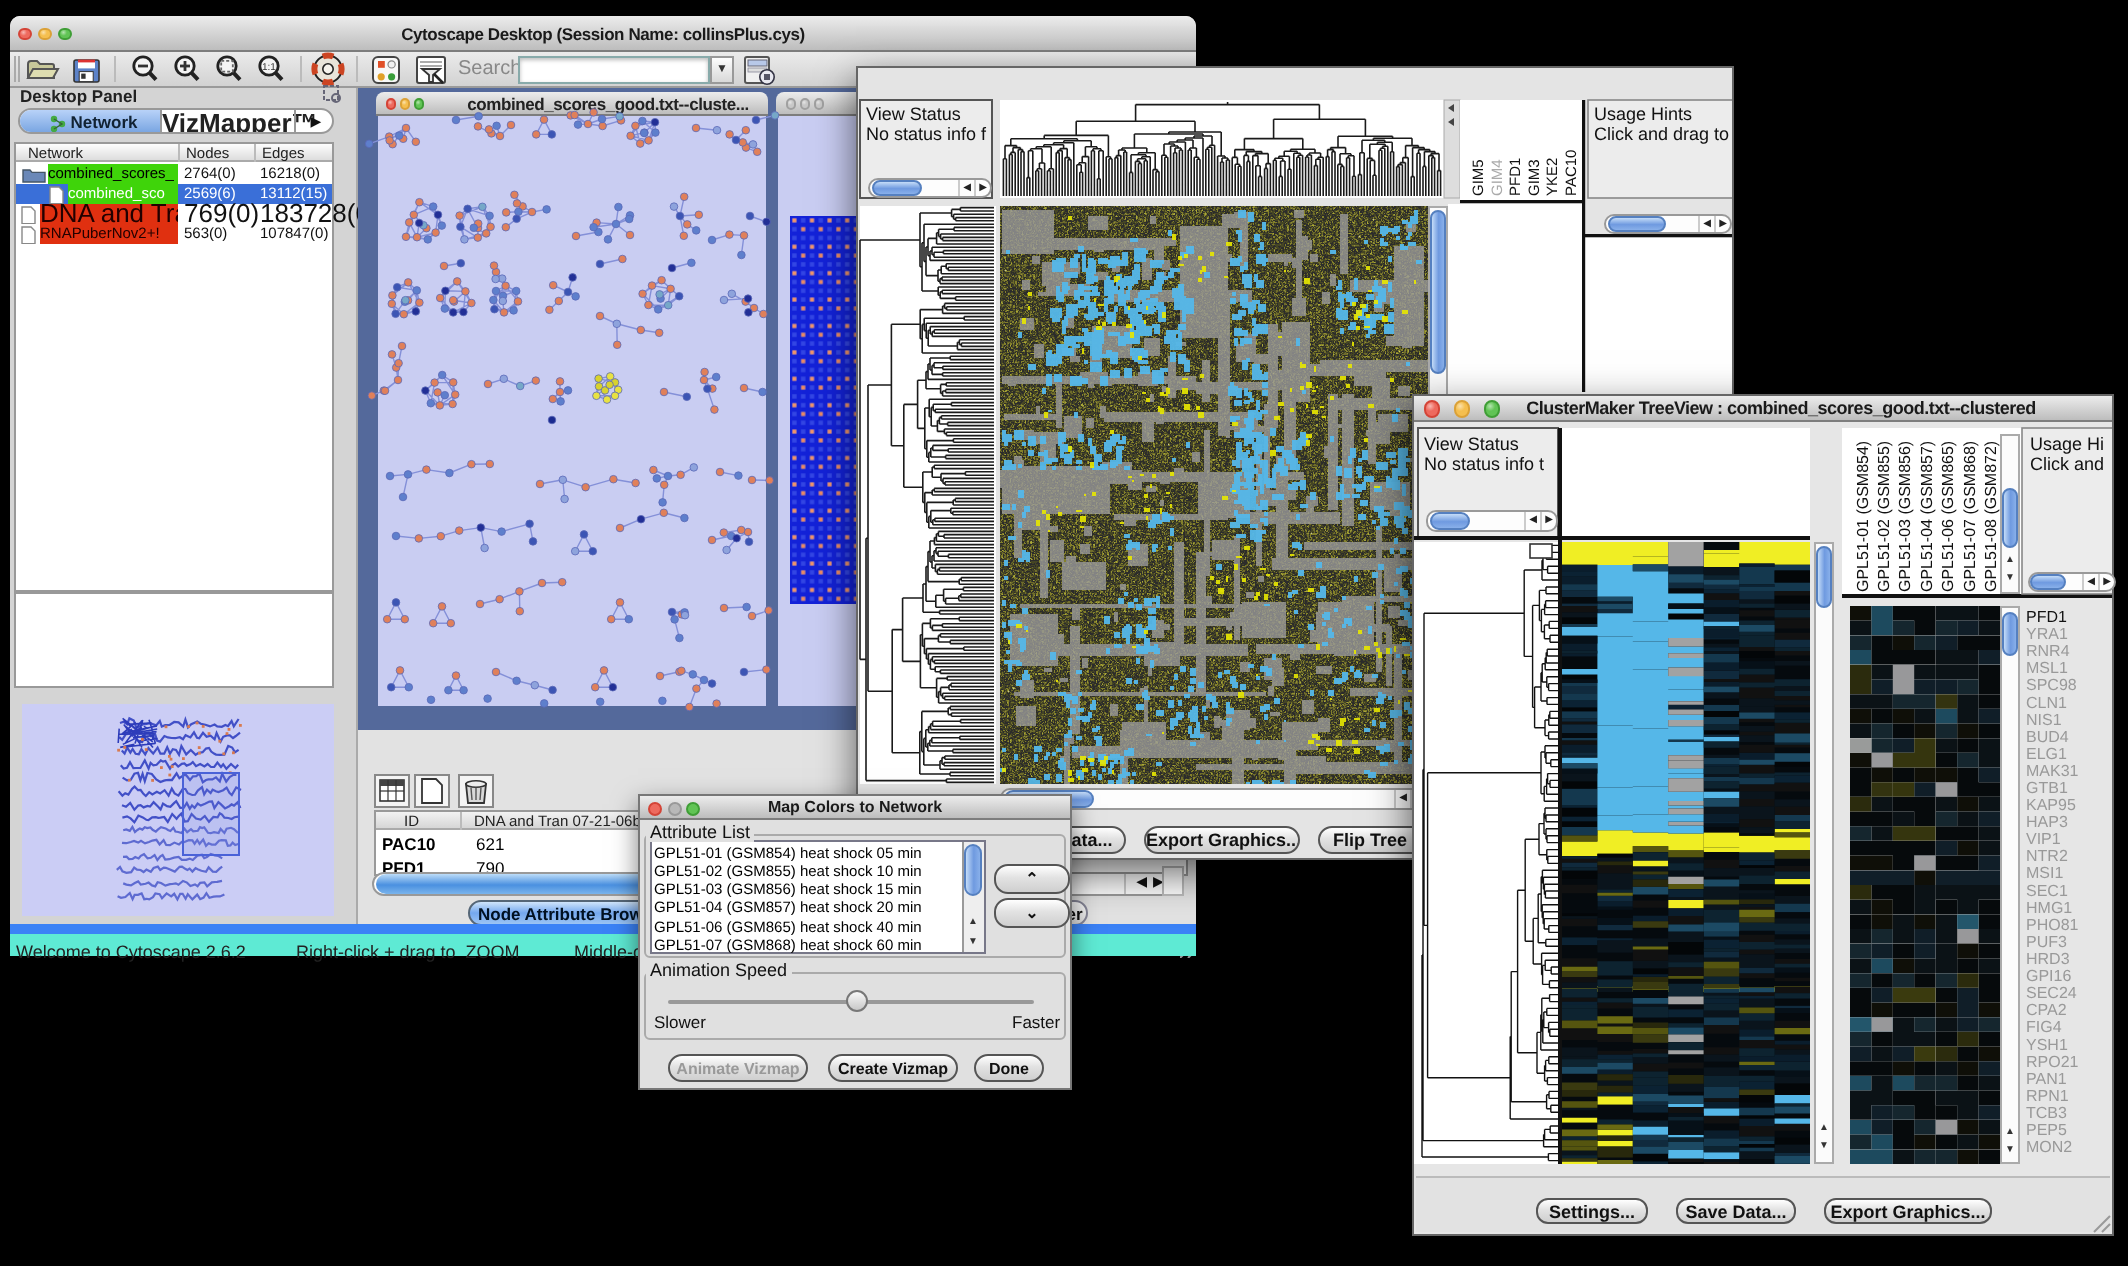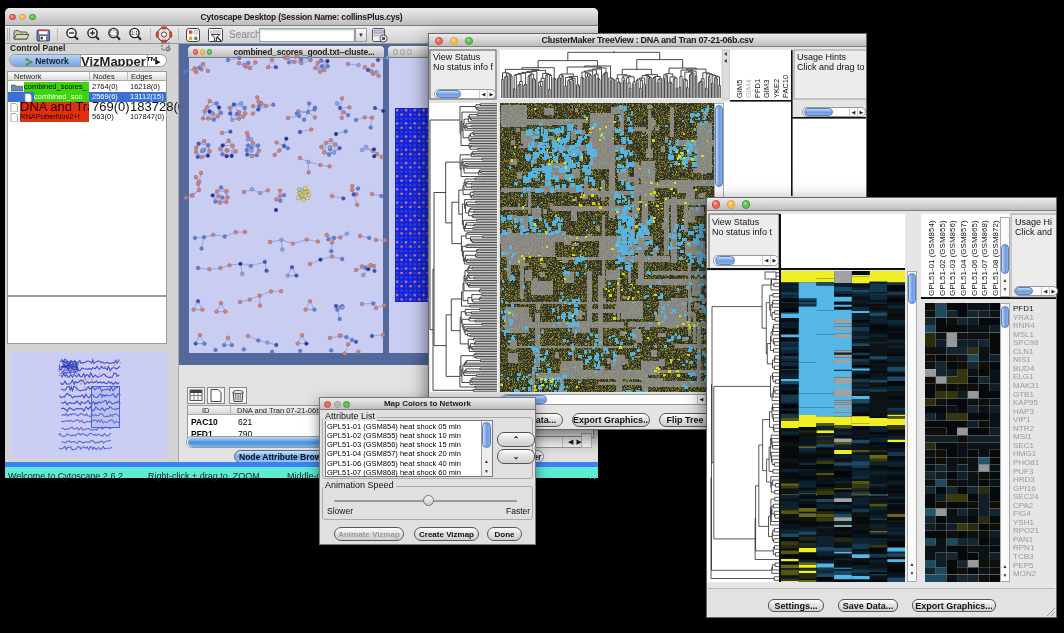--- a/index.html
+++ b/index.html
@@ -62,21 +62,21 @@
           <line x1="9" y1="9" x2="13.5" y2="13.5" stroke="#222" stroke-width="1.3"></line>
         </g>
       </svg><span class="abs" style="left:224px;top:3px;font-size:10px;color:#888">Search:</span><span class="abs" style="left:254px;top:1.5px;width:96px;height:14px;background:#fff;border:1px solid #8aa;box-shadow:inset 0 1px 2px #bbb"></span><span class="abs" style="left:350px;top:1.5px;width:12px;height:14px;background:linear-gradient(#fdfdfd,#d8d8d8);border:1px solid #999;font-size:6px;text-align:center;line-height:13px;color:#333">▼</span><g></g><svg class="abs" style="left:367px;top:2px" width="16" height="15" viewBox="0 0 16 15">
         <rect x="0.5" y="0.5" width="12" height="13" rx="1" fill="#f0f0f0" stroke="#555"></rect>
         <rect x="2" y="2" width="9.5" height="3" fill="#b8c8e8" stroke="#667" stroke-width="0.5"></rect>
         <rect x="2" y="6" width="9.5" height="2" fill="#ddd" stroke="#889" stroke-width="0.4"></rect>
         <circle cx="11.5" cy="10.5" r="3.6" fill="#e8e8f0" stroke="#334" stroke-width="0.8"></circle>
         <rect x="10" y="9" width="3" height="3" fill="#556"></rect>
       </svg></div>
     <div class="abs" style="left:0;top:36px;width:174px;height:418px;background:#d4d4d4;border-right:1px solid #aaa">
-      <div class="abs" style="left:5px;top:-1px;font-size:8.5px;font-weight:bold;color:#222">Control Panel</div>
+      <div class="abs" style="left:5px;top:-1px;font-size:8.5px;font-weight:bold;color:#222">Desktop Panel</div>
       <svg class="abs" style="left:156px;top:-2px" width="10" height="10">
         <rect x="1" y="1" width="7" height="7" fill="none" stroke="#667" stroke-width="1" stroke-dasharray="2 1"></rect>
         <circle cx="7" cy="7" r="2" fill="none" stroke="#667" stroke-width="1"></circle>
       </svg>
       <div class="abs" style="left:4px;top:10px;width:158px;height:13px;background:#fff;border:1px solid #999;border-radius:7px;overflow:hidden">
         <div class="abs" style="left:0;top:0;width:71px;height:13px;background:linear-gradient(#b8d2f8,#6f9ede);border-right:1px solid #999;text-align:center;font-size:8.5px;font-weight:bold;color:#123;line-height:13px;padding-left:14px">Network</div>
         <svg class="abs" style="left:14px;top:2px" width="10" height="10">
           <circle cx="3" cy="2.5" r="1.6" fill="#4a4"></circle>
           <circle cx="3" cy="7.5" r="1.6" fill="#4a4"></circle>
           <circle cx="7" cy="5" r="1.6" fill="#4a4"></circle>
@@ -587,26 +587,20 @@
       <pattern id="bg2" width="4.4" height="4.4" patternUnits="userSpaceOnUse">
         <rect width="4.4" height="4.4" fill="#1322d8"></rect>
         <rect x="1.1" y="1.1" width="2.2" height="2.2" fill="#3346e4"></rect>
       </pattern>
       <pattern id="bg3" width="8.8" height="13.2" patternUnits="userSpaceOnUse">
         <rect x="1.2" y="1.2" width="2" height="2" fill="#f0946a"></rect>
         <rect x="5.6" y="5.6" width="2" height="2" fill="#ea8a64"></rect>
       </pattern>
     </defs>
   </svg><div class="win" style="left:428px;top:33px;width:439px;height:397px;background:#e4e4e4;box-shadow:0 7px 18px rgba(0,0,0,0.6);border:1px solid #666">
-    <div class="abs tb" style="left:0;top:0;width:437px;height:13px">
-      <span style="position:absolute;left:5.5px;top:2.5px;width:8.0px;height:8.0px;border-radius:50%;background:radial-gradient(circle at 35% 30%, #fff8 0%, transparent 40%), #ee6a5e;border:0.5px solid #d44437"></span>
-      <span style="position:absolute;left:20.5px;top:2.5px;width:8.0px;height:8.0px;border-radius:50%;background:radial-gradient(circle at 35% 30%, #fff8 0%, transparent 40%), #f5bf4f;border:0.5px solid #dba137"></span>
-      <span style="position:absolute;left:35.5px;top:2.5px;width:8.0px;height:8.0px;border-radius:50%;background:radial-gradient(circle at 35% 30%, #fff8 0%, transparent 40%), #61c455;border:0.5px solid #3f9e36"></span>
-      <div class="abs" style="left:0;top:1px;width:437px;text-align:center;font-size:9px;letter-spacing:-0.3px;font-weight:bold;color:#1a1a1a">ClusterMaker TreeView : DNA and Tran 07-21-06b.csv</div>
-    </div>
     <svg class="abs" style="left:0;top:13px" width="437" height="384" viewBox="428 46 437 384">
       <defs>
         <clipPath id="hmclip">
           <rect x="499" y="102" width="214" height="289"></rect>
         </clipPath>
         <filter id="spk" x="0" y="0" width="100%" height="100%">
           <feTurbulence type="fractalNoise" baseFrequency="0.7" numOctaves="2" seed="9"></feTurbulence>
           <feColorMatrix type="matrix" values="1 0 0 0 0 1 0 0 0 0 1 0 0 0 0 0 0 0 0 1"></feColorMatrix>
           <feComponentTransfer>
             <feFuncR type="discrete" tableValues="0.55 0.45 0.26 0.03 0.07 0.18 0.32 0.80"></feFuncR>
@@ -736,20 +730,21 @@
     <div class="abs" style="left:7px;top:108px;font-size:8.5px;color:#111">Slower</div>
     <div class="abs" style="left:186px;top:108px;font-size:8.5px;color:#111">Faster</div>
     <div style="position:absolute;left:14.0px;top:129.0px;width:70.0px;height:14.0px;border-radius:7px;background:linear-gradient(#ffffff,#e2e2e2 45%,#cfcfcf);border:1px solid #555;color:#999;font-size:8px;font-weight:bold;line-height:13.0px;text-align:center;box-sizing:border-box;white-space:nowrap;overflow:hidden">Animate Vizmap</div>
     <div style="position:absolute;left:94.0px;top:129.0px;width:65.0px;height:14.0px;border-radius:7px;background:linear-gradient(#ffffff,#e2e2e2 45%,#cfcfcf);border:1px solid #555;color:#111;font-size:8px;font-weight:bold;line-height:13.0px;text-align:center;box-sizing:border-box;white-space:nowrap;overflow:hidden">Create Vizmap</div>
     <div style="position:absolute;left:167.0px;top:129.0px;width:35.0px;height:14.0px;border-radius:7px;background:linear-gradient(#ffffff,#e2e2e2 45%,#cfcfcf);border:1px solid #555;color:#111;font-size:8px;font-weight:bold;line-height:13.0px;text-align:center;box-sizing:border-box;white-space:nowrap;overflow:hidden">Done</div>
   </div><div class="win" style="left:706px;top:197px;width:351px;height:421px;background:#e6e6e6;box-shadow:0 8px 20px rgba(0,0,0,0.65);border:1px solid #666">
     <div class="abs tb" style="left:0;top:0;width:349px;height:13px">
       <span style="position:absolute;left:4.7px;top:2.2px;width:8.6px;height:8.6px;border-radius:50%;background:radial-gradient(circle at 35% 30%, #fff8 0%, transparent 40%), #ee6a5e;border:0.5px solid #d44437"></span>
       <span style="position:absolute;left:19.7px;top:2.2px;width:8.6px;height:8.6px;border-radius:50%;background:radial-gradient(circle at 35% 30%, #fff8 0%, transparent 40%), #f5bf4f;border:0.5px solid #dba137"></span>
       <span style="position:absolute;left:34.7px;top:2.2px;width:8.6px;height:8.6px;border-radius:50%;background:radial-gradient(circle at 35% 30%, #fff8 0%, transparent 40%), #61c455;border:0.5px solid #3f9e36"></span>
+      <div class="abs" style="left:18px;top:1px;width:331px;text-align:center;font-size:9px;letter-spacing:-0.25px;font-weight:bold;color:#1a1a1a;white-space:nowrap">ClusterMaker TreeView : combined_scores_good.txt--clustered</div>
     </div>
     <svg class="abs" style="left:0;top:13px" width="349" height="406" viewBox="706 210 349 406">
       <rect x="708" y="213" width="70" height="55" fill="#ececec" stroke="#555" stroke-width="1"></rect>
       <text x="711" y="224" font-size="9" fill="#111">View Status</text>
       <text x="711" y="234" font-size="9" fill="#111">No status info t</text>
       <rect x="778" y="213" width="2" height="368" fill="#111"></rect>
       <rect x="780" y="213" width="124" height="54" fill="#fff"></rect>
       <rect x="706" y="267" width="198" height="2" fill="#111"></rect>
       <rect x="706" y="270" width="72" height="311" fill="#fff"></rect>
       <path d="M778.0 275.2L772.1 275.2M778.0 278.6L772.1 278.6M772.1 275.2L772.1 278.6M778.0 271.7L771.6 271.7M772.1 276.9L771.6 276.9M771.6 271.7L771.6 276.9M778.0 282.1L772.8 282.1M778.0 285.6L772.8 285.6M772.8 282.1L772.8 285.6M771.6 274.3L770.5 274.3M772.8 283.8L770.5 283.8M770.5 274.3L770.5 283.8M770.5 279.1L770.0 279.1M778.0 289.0L770.0 289.0M770.0 279.1L770.0 289.0M778.0 292.5L772.0 292.5M778.0 295.9L772.0 295.9M772.0 292.5L772.0 295.9M778.0 299.4L771.8 299.4M778.0 302.8L771.8 302.8M771.8 299.4L771.8 302.8M771.8 301.1L771.3 301.1M778.0 306.3L771.3 306.3M771.3 301.1L771.3 306.3M778.0 309.7L773.6 309.7M778.0 313.2L773.6 313.2M773.6 309.7L773.6 313.2M778.0 316.6L774.0 316.6M778.0 320.1L774.0 320.1M774.0 316.6L774.0 320.1M773.6 311.5L771.2 311.5M774.0 318.4L771.2 318.4M771.2 311.5L771.2 318.4M771.3 303.7L769.7 303.7M771.2 314.9L769.7 314.9M769.7 303.7L769.7 314.9M772.0 294.2L768.7 294.2M769.7 309.3L768.7 309.3M768.7 294.2L768.7 309.3M778.0 323.6L772.6 323.6M778.0 327.0L772.6 327.0M772.6 323.6L772.6 327.0M772.6 325.3L772.1 325.3M778.0 330.5L772.1 330.5M772.1 325.3L772.1 330.5M772.1 327.9L771.6 327.9M778.0 333.9L771.6 333.9M771.6 327.9L771.6 333.9M778.0 340.8L773.3 340.8M778.0 344.3L773.3 344.3M773.3 340.8L773.3 344.3M778.0 337.4L772.4 337.4M773.3 342.6L772.4 342.6M772.4 337.4L772.4 342.6M771.6 330.9L770.1 330.9M772.4 340.0L770.1 340.0M770.1 330.9L770.1 340.0M778.0 347.8L772.5 347.8M778.0 351.2L772.5 351.2M772.5 347.8L772.5 351.2M770.1 335.4L769.5 335.4M772.5 349.5L769.5 349.5M769.5 335.4L769.5 349.5M778.0 354.7L773.9 354.7M778.0 358.1L773.9 358.1M773.9 354.7L773.9 358.1M773.9 356.4L773.4 356.4M778.0 361.6L773.4 361.6M773.4 356.4L773.4 361.6M778.0 365.0L773.3 365.0M778.0 368.5L773.3 368.5M773.3 365.0L773.3 368.5M773.4 359.0L771.5 359.0M773.3 366.8L771.5 366.8M771.5 359.0L771.5 366.8M769.5 342.5L766.3 342.5M771.5 362.9L766.3 362.9M766.3 342.5L766.3 362.9M768.7 301.7L765.3 301.7M766.3 352.7L765.3 352.7M765.3 301.7L765.3 352.7M770.0 284.0L761.1 284.0M765.3 327.2L761.1 327.2M761.1 284.0L761.1 327.2M778.0 378.9L774.4 378.9M778.0 382.3L774.4 382.3M774.4 378.9L774.4 382.3M778.0 375.4L772.0 375.4M774.4 380.6L772.0 380.6M772.0 375.4L772.0 380.6M778.0 371.9L771.5 371.9M772.0 378.0L771.5 378.0M771.5 371.9L771.5 378.0M778.0 389.2L774.0 389.2M778.0 392.7L774.0 392.7M774.0 389.2L774.0 392.7M778.0 385.8L772.8 385.8M774.0 390.9L772.8 390.9M772.8 385.8L772.8 390.9M772.8 388.4L772.3 388.4M778.0 396.1L772.3 396.1M772.3 388.4L772.3 396.1M772.3 392.2L771.1 392.2M778.0 399.6L771.1 399.6M771.1 392.2L771.1 399.6M771.5 375.0L769.5 375.0M771.1 395.9L769.5 395.9M769.5 375.0L769.5 395.9M778.0 406.5L772.0 406.5M778.0 409.9L772.0 409.9M772.0 406.5L772.0 409.9M778.0 403.0L771.5 403.0M772.0 408.2L771.5 408.2M771.5 403.0L771.5 408.2M778.0 416.9L772.5 416.9M778.0 420.3L772.5 420.3M772.5 416.9L772.5 420.3M778.0 413.4L772.0 413.4M772.5 418.6L772.0 418.6M772.0 413.4L772.0 418.6M771.5 405.6L771.0 405.6M772.0 416.0L771.0 416.0M771.0 405.6L771.0 416.0M778.0 427.2L772.9 427.2M778.0 430.7L772.9 430.7M772.9 427.2L772.9 430.7M778.0 423.8L772.4 423.8M772.9 429.0L772.4 429.0M772.4 423.8L772.4 429.0M771.0 410.8L768.5 410.8M772.4 426.4L768.5 426.4M768.5 410.8L768.5 426.4M778.0 444.5L771.7 444.5M778.0 448.0L771.7 448.0M771.7 444.5L771.7 448.0M778.0 441.1L771.2 441.1M771.7 446.2L771.2 446.2M771.2 441.1L771.2 446.2M778.0 437.6L770.7 437.6M771.2 443.6L770.7 443.6M770.7 437.6L770.7 443.6M778.0 434.1L770.2 434.1M770.7 440.6L770.2 440.6M770.2 434.1L770.2 440.6M778.0 461.8L773.4 461.8M778.0 465.2L773.4 465.2M773.4 461.8L773.4 465.2M778.0 458.3L771.1 458.3M773.4 463.5L771.1 463.5M771.1 458.3L771.1 463.5M778.0 454.9L770.6 454.9M771.1 460.9L770.6 460.9M770.6 454.9L770.6 460.9M778.0 451.4L770.1 451.4M770.6 457.9L770.1 457.9M770.1 451.4L770.1 457.9M770.2 437.4L769.6 437.4M770.1 454.7L769.6 454.7M769.6 437.4L769.6 454.7M778.0 468.7L771.9 468.7M778.0 472.1L771.9 472.1M771.9 468.7L771.9 472.1M769.6 446.0L768.1 446.0M771.9 470.4L768.1 470.4M768.1 446.0L768.1 470.4M778.0 482.5L774.6 482.5M778.0 486.0L774.6 486.0M774.6 482.5L774.6 486.0M778.0 479.1L771.6 479.1M774.6 484.2L771.6 484.2M771.6 479.1L771.6 484.2M778.0 489.4L773.7 489.4M778.0 492.9L773.7 492.9M773.7 489.4L773.7 492.9M771.6 481.7L770.3 481.7M773.7 491.2L770.3 491.2M770.3 481.7L770.3 491.2M778.0 475.6L769.8 475.6M770.3 486.4L769.8 486.4M769.8 475.6L769.8 486.4M768.1 458.2L765.6 458.2M769.8 481.0L765.6 481.0M765.6 458.2L765.6 481.0M768.5 418.6L761.6 418.6M765.6 469.6L761.6 469.6M761.6 418.6L761.6 469.6M778.0 496.3L773.8 496.3M778.0 499.8L773.8 499.8M773.8 496.3L773.8 499.8M778.0 503.2L772.4 503.2M778.0 506.7L772.4 506.7M772.4 503.2L772.4 506.7M778.0 513.6L773.9 513.6M778.0 517.1L773.9 517.1M773.9 513.6L773.9 517.1M778.0 510.2L773.3 510.2M773.9 515.3L773.3 515.3M773.3 510.2L773.3 515.3M772.4 505.0L770.9 505.0M773.3 512.8L770.9 512.8M770.9 505.0L770.9 512.8M770.9 508.9L770.4 508.9M778.0 520.5L770.4 520.5M770.4 508.9L770.4 520.5M773.8 498.1L769.9 498.1M770.4 514.7L769.9 514.7M769.9 498.1L769.9 514.7M769.9 506.4L769.4 506.4M778.0 524.0L769.4 524.0M769.4 506.4L769.4 524.0M778.0 527.4L773.4 527.4M778.0 530.9L773.4 530.9M773.4 527.4L773.4 530.9M773.4 529.2L771.8 529.2M778.0 534.4L771.8 534.4M771.8 529.2L771.8 534.4M778.0 537.8L772.7 537.8M778.0 541.3L772.7 541.3M772.7 537.8L772.7 541.3M771.8 531.8L771.3 531.8M772.7 539.5L771.3 539.5M771.3 531.8L771.3 539.5M769.4 515.2L767.5 515.2M771.3 535.6L767.5 535.6M767.5 515.2L767.5 535.6M761.6 444.1L757.8 444.1M767.5 525.4L757.8 525.4M757.8 444.1L757.8 525.4M778.0 544.7L773.5 544.7M778.0 548.2L773.5 548.2M773.5 544.7L773.5 548.2M778.0 551.6L774.4 551.6M778.0 555.1L774.4 555.1M774.4 551.6L774.4 555.1M773.5 546.4L772.3 546.4M774.4 553.4L772.3 553.4M772.3 546.4L772.3 553.4M757.8 484.8L754.6 484.8M772.3 549.9L754.6 549.9M754.6 484.8L754.6 549.9M754.6 517.3L754.1 517.3M778.0 558.5L754.1 558.5M754.1 517.3L754.1 558.5M769.5 385.4L712.8 385.4M754.1 537.9L712.8 537.9M712.8 385.4L712.8 537.9M761.1 305.6L711.0 305.6M712.8 461.7L711.0 461.7M711.0 305.6L711.0 461.7M778.0 562.0L774.1 562.0M778.0 565.5L774.1 565.5M774.1 562.0L774.1 565.5M774.1 563.7L771.3 563.7M778.0 568.9L771.3 568.9M771.3 563.7L771.3 568.9M771.3 566.3L770.8 566.3M778.0 572.4L770.8 572.4M770.8 566.3L770.8 572.4M711.0 383.7L710.5 383.7M770.8 569.3L710.5 569.3M710.5 383.7L710.5 569.3M778.0 575.8L773.2 575.8M778.0 579.3L773.2 579.3M773.2 575.8L773.2 579.3M710.5 476.5L710.0 476.5M773.2 577.5L710.0 577.5M710.0 476.5L710.0 577.5" stroke="#111" stroke-width="0.7" fill="none"></path>

